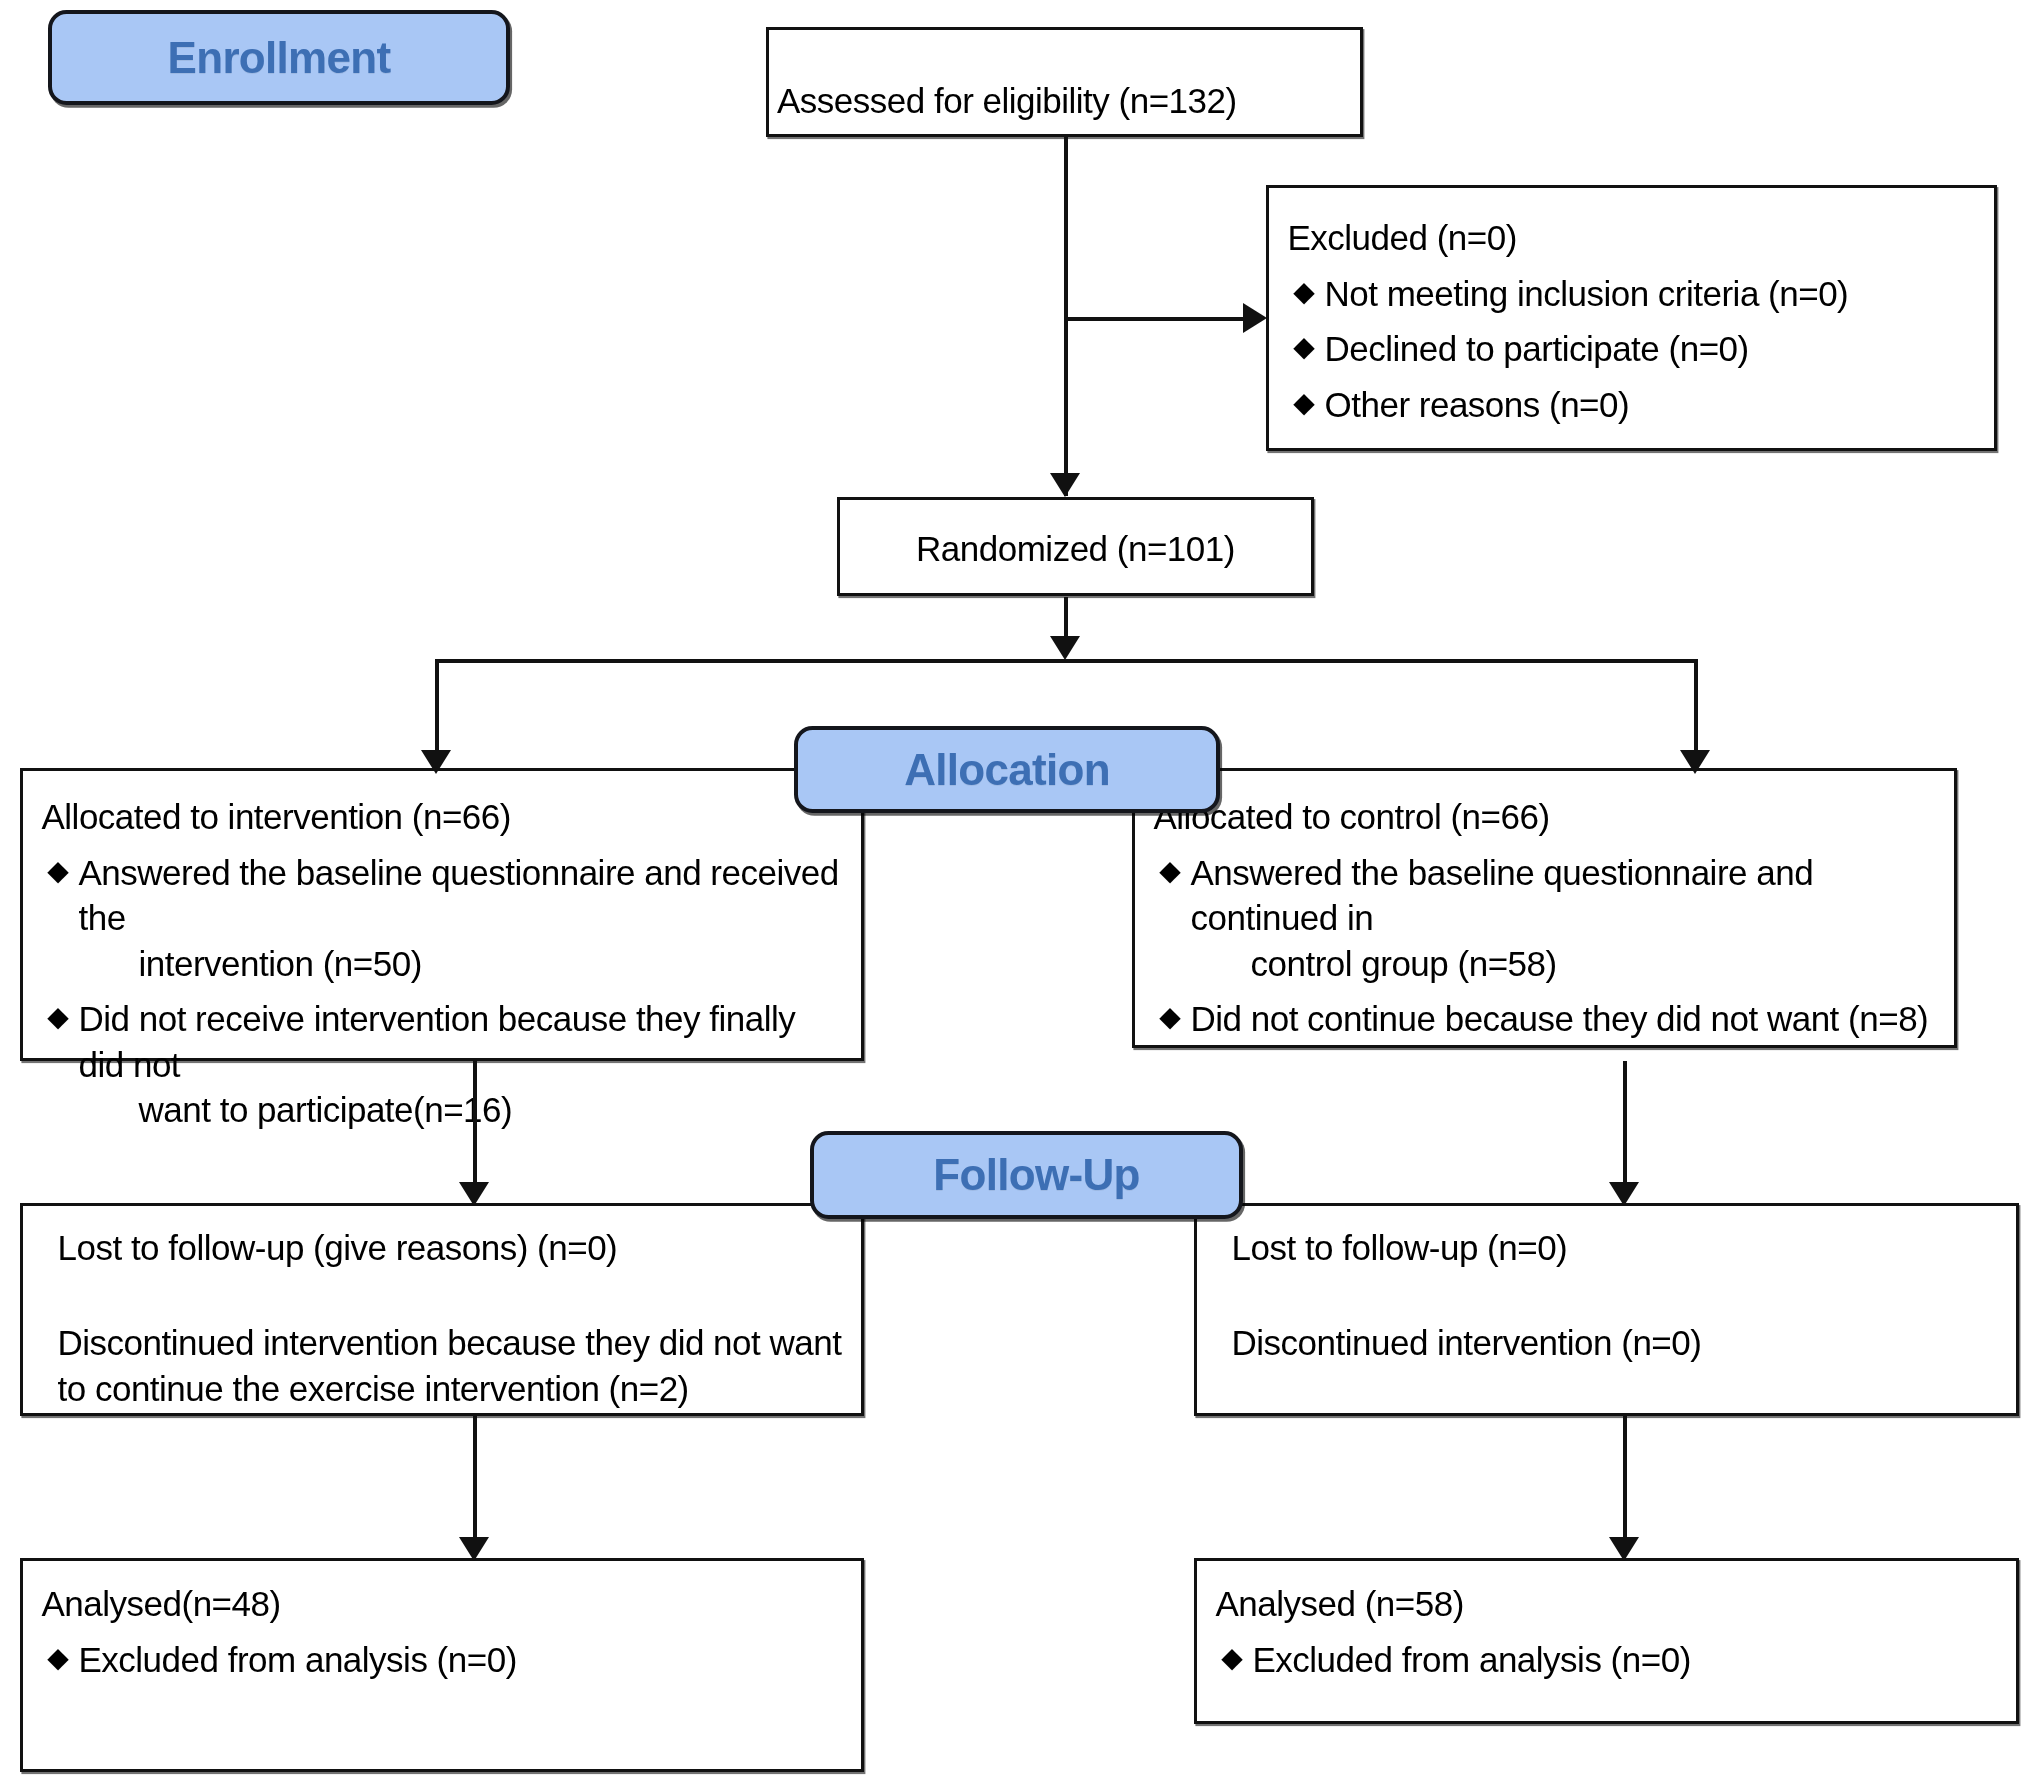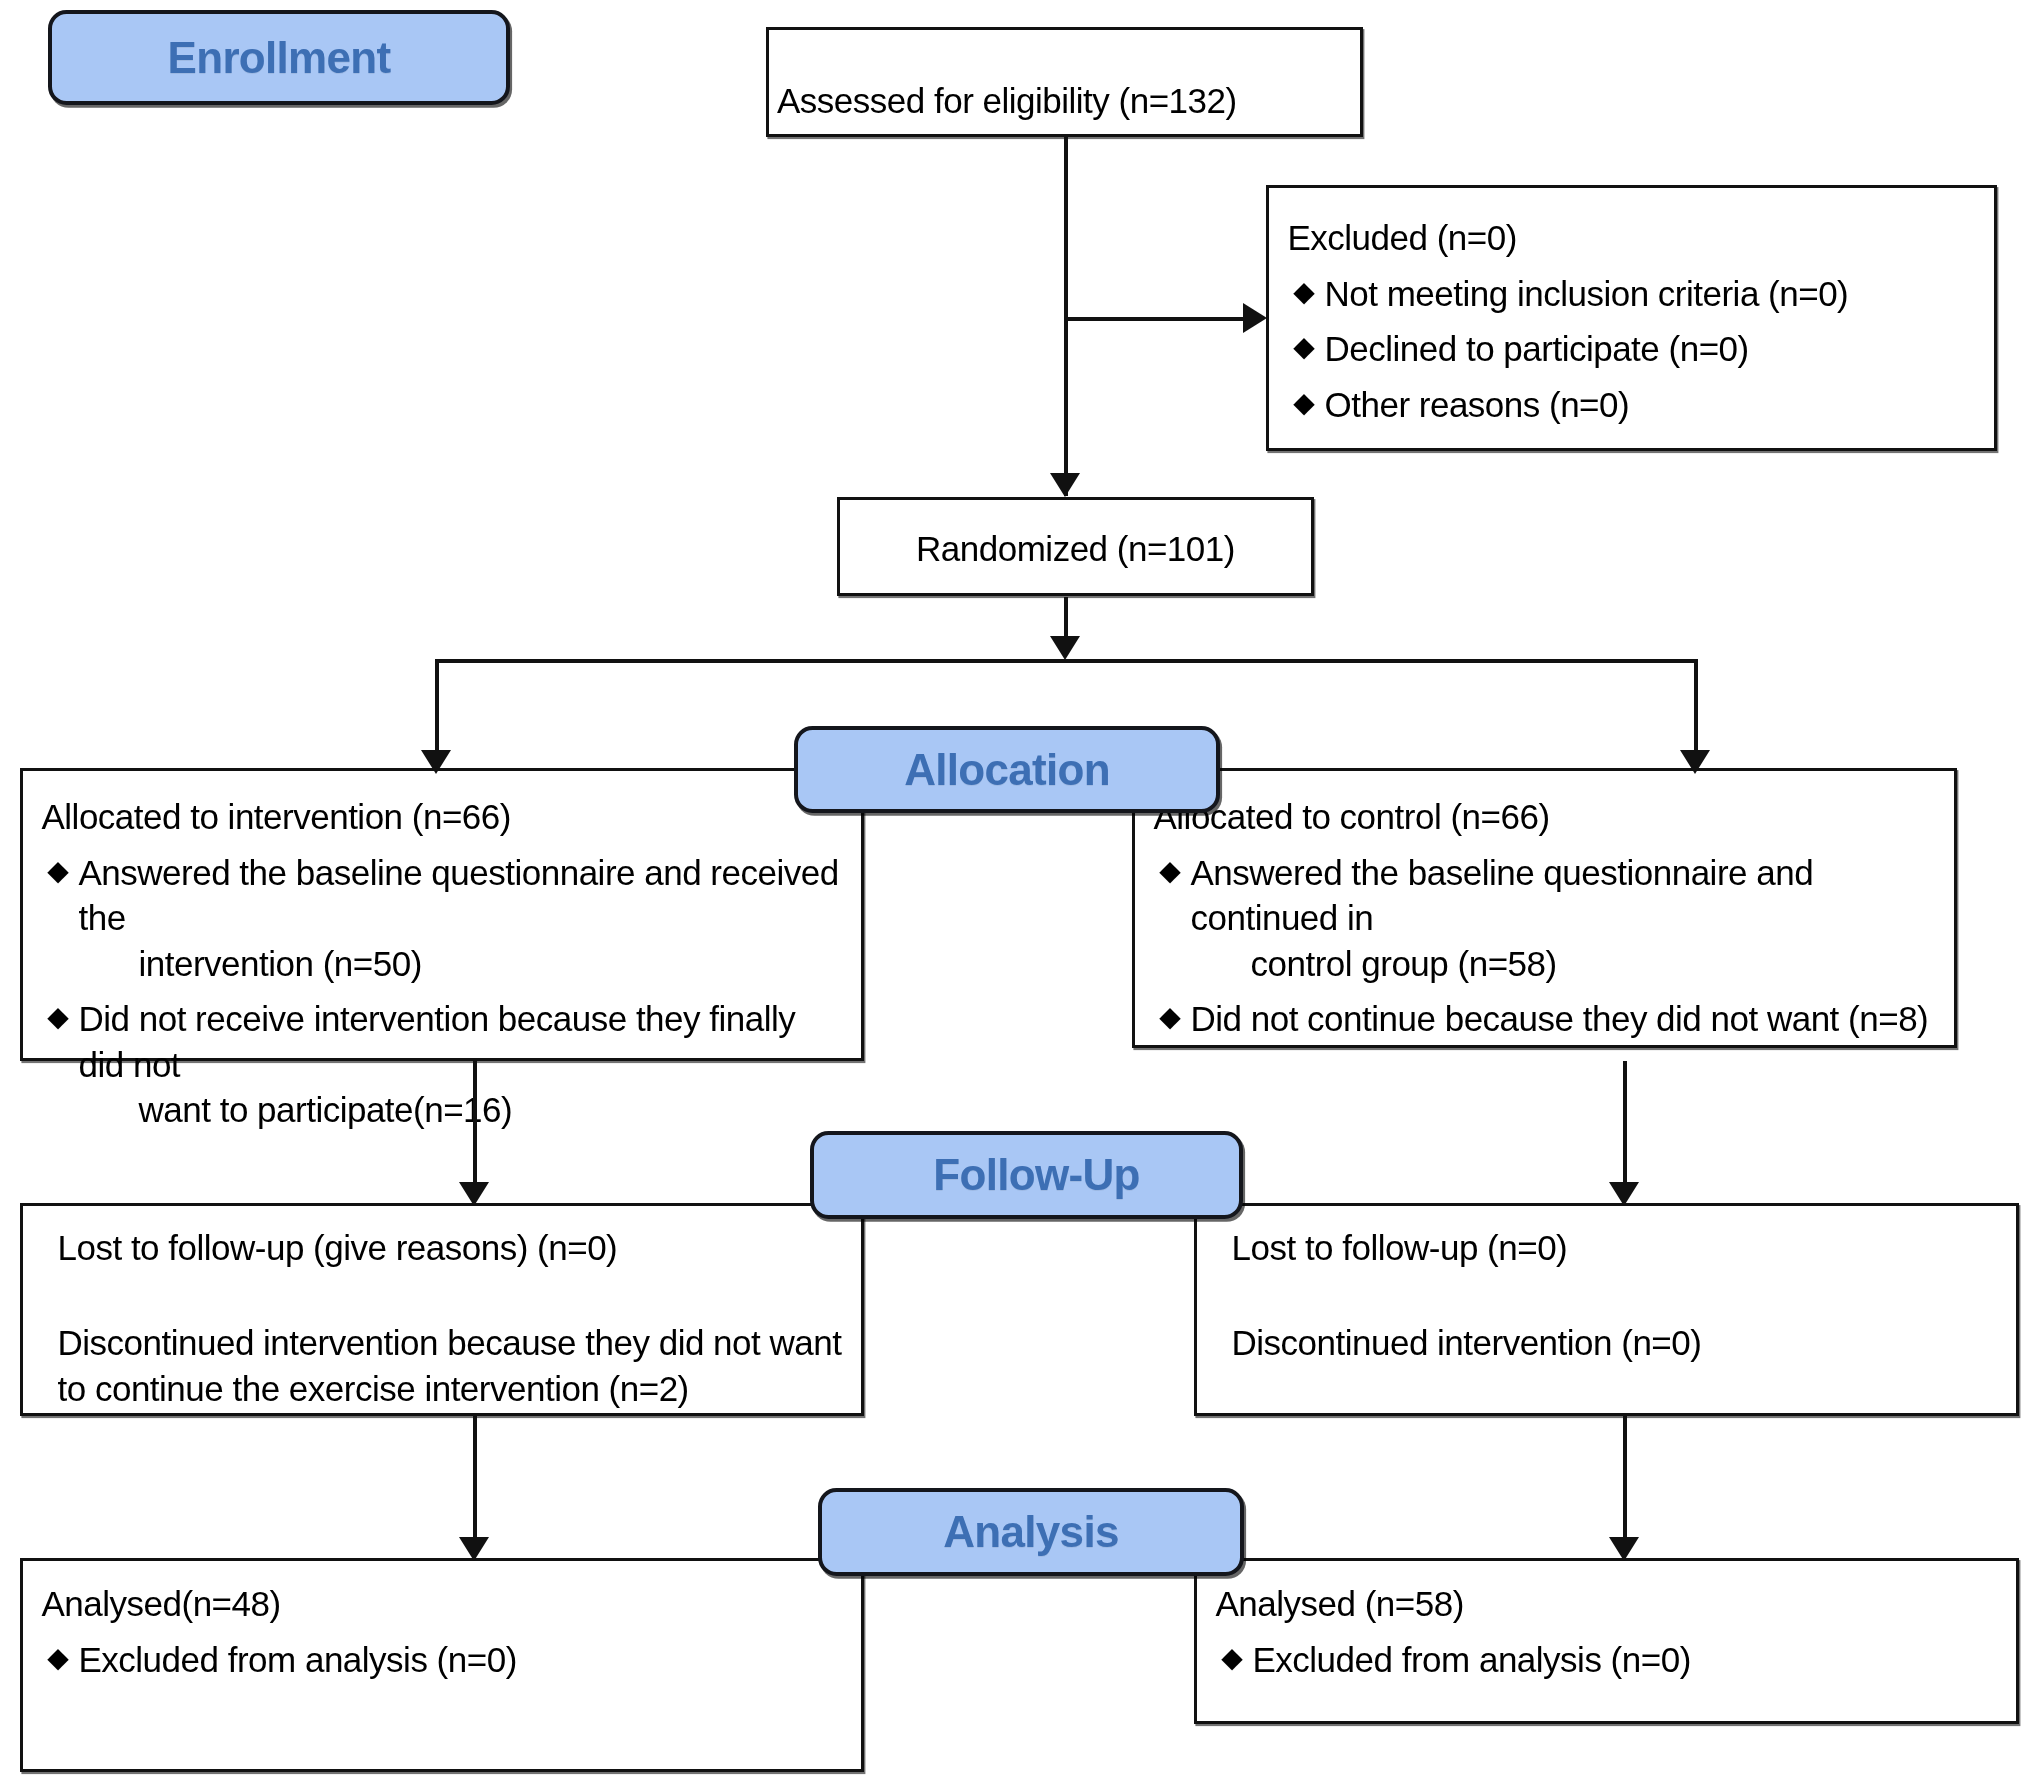--- a/index.html
+++ b/index.html
@@ -237,18 +237,15 @@
       <div class="line">Analysed (n=58)</div>
       <ul class="bullets">
         <li>
           <span class="dia">◆</span>
           <span>Excluded from analysis (n=0)</span>
         </li>
       </ul>
     </div>
   </div>
 
-  <div class="badge" style="left:818px;top:1488px;width:426px;height:88px;">
-    <span>Analysis</span>
-  </div>
 
 </div>
 
 
 </body></html>

